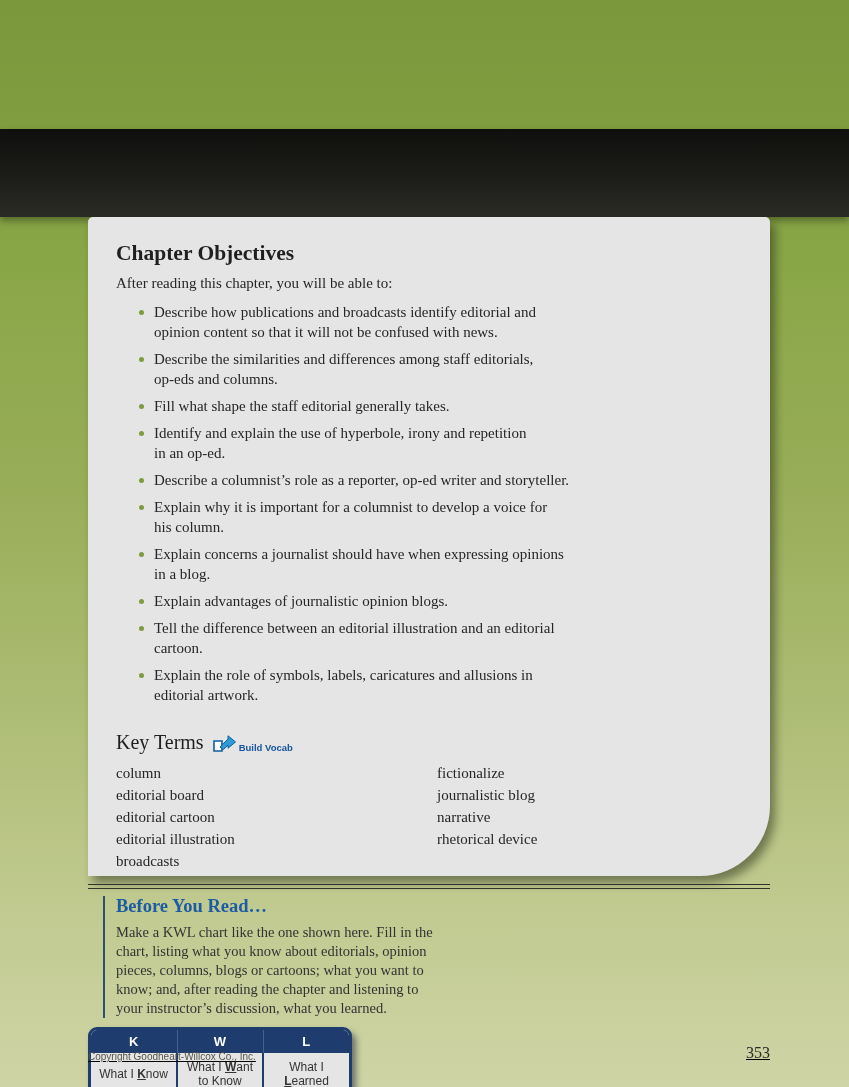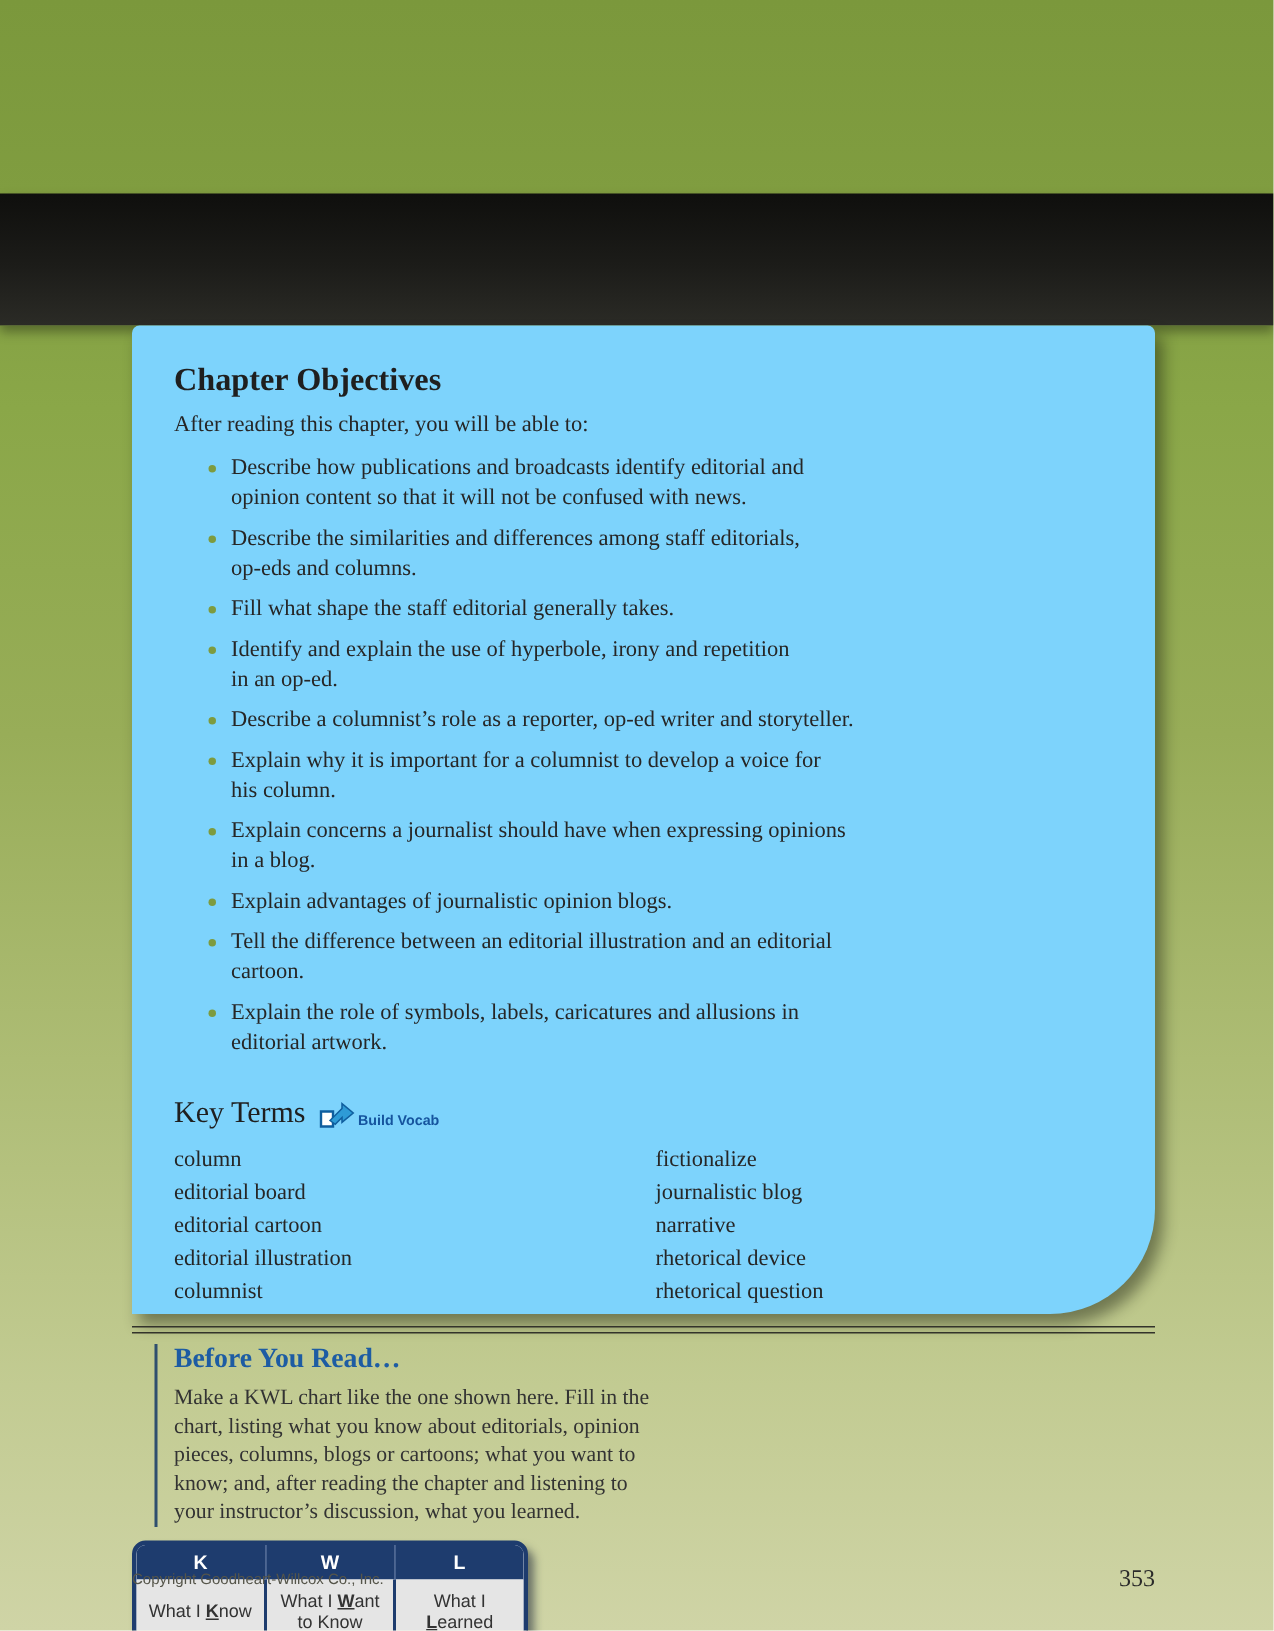--- a/index.html
+++ b/index.html
@@ -8,21 +8,21 @@
     font-family:"Liberation Serif",serif;
     background:linear-gradient(180deg,#7b983c 0%,#809d40 12%,#8aa748 25%,#98ad58 45%,#adbc74 65%,#c2cb92 85%,#cfd4a6 100%);
   }
   .dark-band{
     position:absolute;left:0;top:129px;width:849px;height:88px;
     background:linear-gradient(180deg,#0f0f0d 0%,#1c1c19 55%,#2b2b26 100%);
     box-shadow:0 4px 7px rgba(0,0,0,.35);
   }
   .card{
     position:absolute;left:88px;top:217px;width:682px;height:659px;
-    background:#7dd3fc;border-radius:5px 5px 70px 0;
+    background:#e5e5e5;border-radius:5px 5px 70px 0;
     box-shadow:5px 7px 10px rgba(20,25,10,.45);
     padding:24px 30px 0 28px;box-sizing:border-box;overflow:hidden;
   }
   h1.co-title{font-size:21.5px;font-weight:700;color:#1f1f1f;margin:0 0 9px 0;}
   p.intro{font-size:15px;color:#262626;margin:0 0 10px 0;}
   ul.objectives{list-style:none;margin:0;padding:0;}
   ul.objectives li{
     position:relative;padding-left:38px;margin:0 0 7px 0;max-width:585px;
     font-size:15px;line-height:20px;color:#262626;white-space:pre-line;
   }
@@ -47,21 +47,21 @@
     background:#fff;box-shadow:4px 5px 6px rgba(25,35,55,.55);
   }
   table.kwl{width:100%;border-collapse:collapse;table-layout:fixed;}
   table.kwl td{text-align:center;vertical-align:middle;}
   tr.k-head td{background:#1e3c6e;color:#fff;font-family:"Liberation Sans",sans-serif;font-size:13px;font-weight:bold;height:21px;}
   tr.k-head td+td{border-left:1px solid #46618f;}
   tr.k-sub td{background:#e5e5e5;color:#333;font-family:"Liberation Sans",sans-serif;font-size:12px;line-height:14px;height:38px;padding:2px 4px;border-bottom:1px solid #b0b0ac;}
   tr.k-sub td+td,tr.k-blank td+td{border-left:2px solid #1e3c6e;}
   tr.k-blank td{height:54px;background:#f3f3ef;}
   .em{font-weight:bold;text-decoration:underline;}
-  .footer{position:absolute;left:88px;width:682px;top:1044px;display:flex;justify-content:space-between;align-items:center;}
+  .footer{position:absolute;left:88px;width:682px;top:1044px;display:flex;justify-content:space-between;align-items:flex-end;text-decoration:underline;}
   .copy{font-family:"Liberation Sans",sans-serif;font-size:10px;color:#55554a;}
   .pnum{font-size:16px;color:#2a2a2a;}
 </style>
 </head>
 <body>
 
 <div class="dark-band"></div>
 
 <div class="card">
   <h1 class="co-title">Chapter Objectives</h1>
@@ -96,28 +96,27 @@
       <span class="bv-label">Build Vocab</span>
     </span>
   </div>
 
   <div class="terms">
     <div class="col">
       <div class="term">column</div>
       <div class="term">editorial board</div>
       <div class="term">editorial cartoon</div>
       <div class="term">editorial illustration</div>
-      <div class="term">columnist</div>
+      <div class="term">broadcasts</div>
     </div>
     <div class="col">
       <div class="term">fictionalize</div>
       <div class="term">journalistic blog</div>
       <div class="term">narrative</div>
       <div class="term">rhetorical device</div>
-      <div class="term">rhetorical question</div>
     </div>
   </div>
 </div>
 
 <div class="byr-wrap">
   <div class="rules"></div>
   <div class="byr">
     <div class="byr-text">
       <h3 class="byr-title">Before You Read…</h3>
       <p class="byr-body">Make a KWL chart like the one shown here. Fill in the

